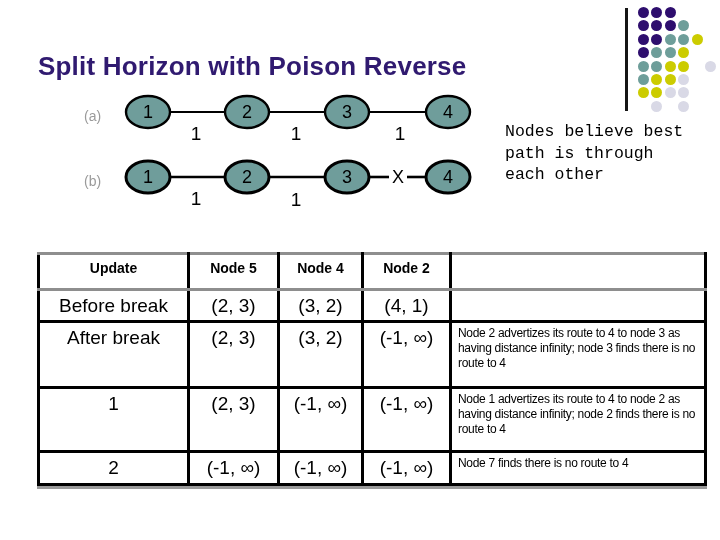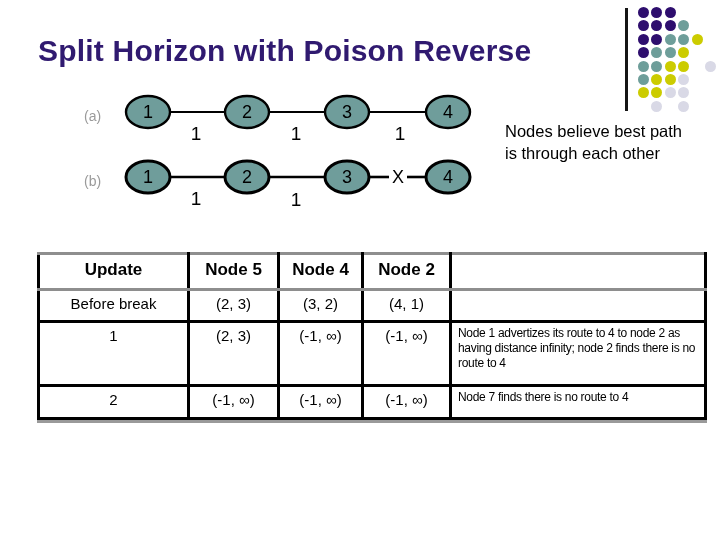--- a/index.html
+++ b/index.html
@@ -1,55 +1,55 @@
 <!DOCTYPE html>
 <html style="--title-color: #301a70; --node-fill: #6f9d9b; --label-gray: #9a9a9a; --tbl-gray: #8e8e8e;"><head>
 <meta charset="utf-8">
 <style>
   html,body{margin:0;padding:0;background:#fff;}
   .slide{
     position:relative;width:720px;height:540px;background:#ffffff;overflow:hidden;
     font-family:"Liberation Sans","DejaVu Sans",sans-serif;color:#000;
   }
   .title{
-    position:absolute;left:38px;top:34px;width:600px;
-    font-size:30px;font-weight:bold;letter-spacing:.2px;
+    position:absolute;left:38px;top:51px;width:600px;
+    font-size:26px;font-weight:bold;letter-spacing:.2px;
     color:var(--title-color,#301a70);white-space:nowrap;
   }
   .vrule{position:absolute;left:625px;top:8px;width:3px;height:103px;background:#161616;}
   .dots{position:absolute;left:638px;top:7px;width:82px;height:110px;}
   .dot{position:absolute;width:11px;height:11px;border-radius:50%;}
   .diagram-svg{position:absolute;left:0;top:0;width:720px;height:230px;}
   .edge{stroke:#000;fill:none;}
   .edge-a{stroke-width:1.8px;}
   .edge-b{stroke-width:2.6px;}
   .node-a{fill:var(--node-fill,#6f9d9b);stroke:#000;stroke-width:2.4px;}
   .node-b{fill:var(--node-fill,#6f9d9b);stroke:#000;stroke-width:3px;}
   .node-num{font-size:18px;text-anchor:middle;fill:#000;}
   .edge-num{font-size:19px;text-anchor:middle;fill:#000;}
   .x-mark{font-size:18px;text-anchor:middle;fill:#000;}
   .ab-label{font-size:14px;fill:var(--label-gray,#9a9a9a);}
   .side-note{
     position:absolute;left:505px;top:121px;width:182px;
-    font-size:16.5px;line-height:21.5px;color:#000;
+    font-size:16.5px;line-height:21.5px;color:#000;font-family:Liberation Mono, monospace;
   }
   table.rt{
     position:absolute;left:37px;top:252px;
     border-collapse:collapse;table-layout:fixed;
     box-shadow:0 3px 0 #9a9a9a;
     background:#fff;
   }
   table.rt th,table.rt td{
     border:3px solid #000;vertical-align:top;overflow:hidden;
   }
   table.rt thead th{
-    font-size:17px;font-weight:bold;text-align:center;padding-top:5px;
+    font-size:14px;font-weight:bold;text-align:center;padding-top:5px;
     border-top-color:var(--tbl-gray,#8e8e8e);border-bottom-color:var(--tbl-gray,#8e8e8e);
   }
-  td.c-label,td.c-val{font-size:15px;text-align:center;padding-top:4px;font-weight:normal;}
+  td.c-label,td.c-val{font-size:19px;text-align:center;padding-top:4px;font-weight:normal;}
   td.c-note{
     font-size:12px;line-height:15px;letter-spacing:-0.3px;
     text-align:left;padding:3px 5px 0 6px;
   }
   tr.r-head{height:36px;} tr.r0{height:32px;} tr.r1{height:66px;}
   tr.r2{height:64px;} tr.r3{height:33px;}
   col.w-update{width:150px;} col.w-n1{width:90px;} col.w-n2{width:84px;}
   col.w-n3{width:88px;} col.w-note{width:255px;}
 </style>
 </head>
@@ -150,20 +150,27 @@
       </tr>
     </thead>
     <tbody>
       <tr class="r0">
         <td class="c-label">Before break</td>
         <td class="c-val">(2, 3)</td>
         <td class="c-val">(3, 2)</td>
         <td class="c-val">(4, 1)</td>
         <td class="c-note"></td>
       </tr>
+      <tr class="r1">
+        <td class="c-label">After break</td>
+        <td class="c-val">(2, 3)</td>
+        <td class="c-val">(3, 2)</td>
+        <td class="c-val">(-1, ∞)</td>
+        <td class="c-note">Node 2 advertizes its route to 4 to node 3 as having distance infinity; node 3 finds there is no route to 4</td>
+      </tr>
       <tr class="r2">
         <td class="c-label">1</td>
         <td class="c-val">(2, 3)</td>
         <td class="c-val">(-1, ∞)</td>
         <td class="c-val">(-1, ∞)</td>
         <td class="c-note">Node 1 advertizes its route to 4 to node 2 as having distance infinity; node 2 finds there is no route to 4</td>
       </tr>
       <tr class="r3">
         <td class="c-label">2</td>
         <td class="c-val">(-1, ∞)</td>

